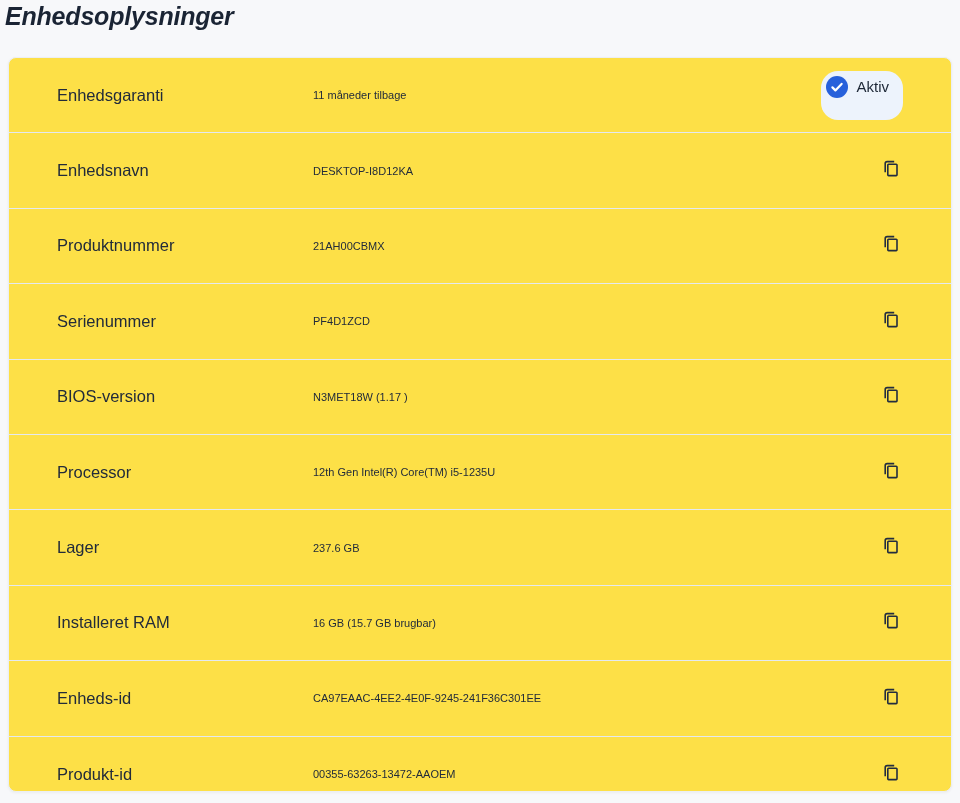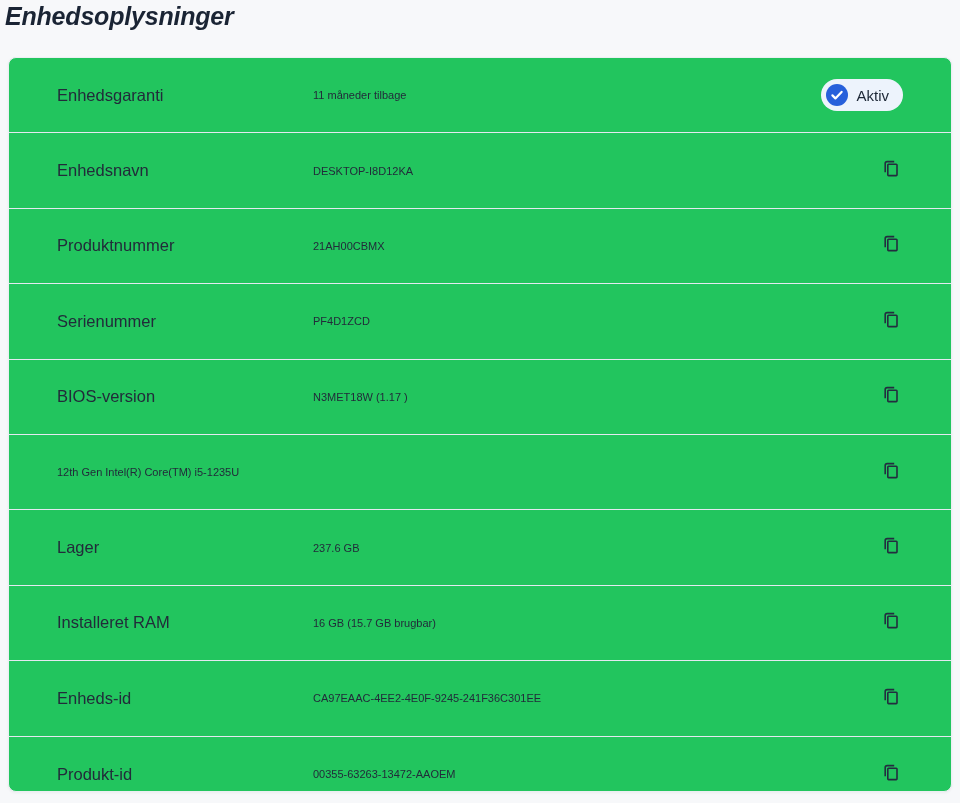--- a/index.html
+++ b/index.html
@@ -15,21 +15,21 @@
     font-size: 25px;
     font-weight: 700;
     color: #1a2434;
     letter-spacing: -0.2px;
     font-style: italic;
   }
   .info-card {
     position: absolute;
     left: 8px; top: 57px;
     width: 944px; height: 735px;
-    background: #22c55e;
+    background: #fde047;
     border: 1px solid #eceff3;
     border-radius: 8px;
     box-shadow: 0 1px 3px rgba(20,30,50,0.05);
     overflow: hidden;
   }
   .info-row {
     display: flex;
     align-items: center;
     height: 75.4px;
     padding: 0 48px;
@@ -47,21 +47,21 @@
     color: #222b3a;
     white-space: nowrap;
   }
   .status-badge {
     margin-left: auto;
     display: flex;
     align-items: center;
     gap: 8px;
     background: #edf3fc;
     border-radius: 17px;
-    padding: 5px 14px 5px 5px;
+    padding: 5px 14px 22px 5px;
     font-size: 15px;
     color: #1d2736;
   }
   .status-badge .check-wrap { display: flex; }
   .copy-button {
     margin-left: auto;
     background: none;
     border: none;
     padding: 2px;
     cursor: pointer;
@@ -136,20 +136,21 @@
       <span>
         <svg width="20" height="20" viewBox="0 0 20 20">
           <path d="M4.2 13.2 V4.6 C4.2 3.4 5 2.6 6.2 2.6 H13.2" fill="none" stroke="#232d3f" stroke-width="1.6"></path>
           <rect x="6.8" y="5.2" width="9.2" height="11.4" rx="0.8" fill="none" stroke="#232d3f" stroke-width="1.6"></rect>
         </svg>
       </span>
     </button>
   </div>
 
   <div class="info-row">
+    <span class="row-label">Processor</span>
     <span class="row-value">12th Gen Intel(R) Core(TM) i5-1235U</span>
     <button class="copy-button">
       <span>
         <svg width="20" height="20" viewBox="0 0 20 20">
           <path d="M4.2 13.2 V4.6 C4.2 3.4 5 2.6 6.2 2.6 H13.2" fill="none" stroke="#232d3f" stroke-width="1.6"></path>
           <rect x="6.8" y="5.2" width="9.2" height="11.4" rx="0.8" fill="none" stroke="#232d3f" stroke-width="1.6"></rect>
         </svg>
       </span>
     </button>
   </div>

